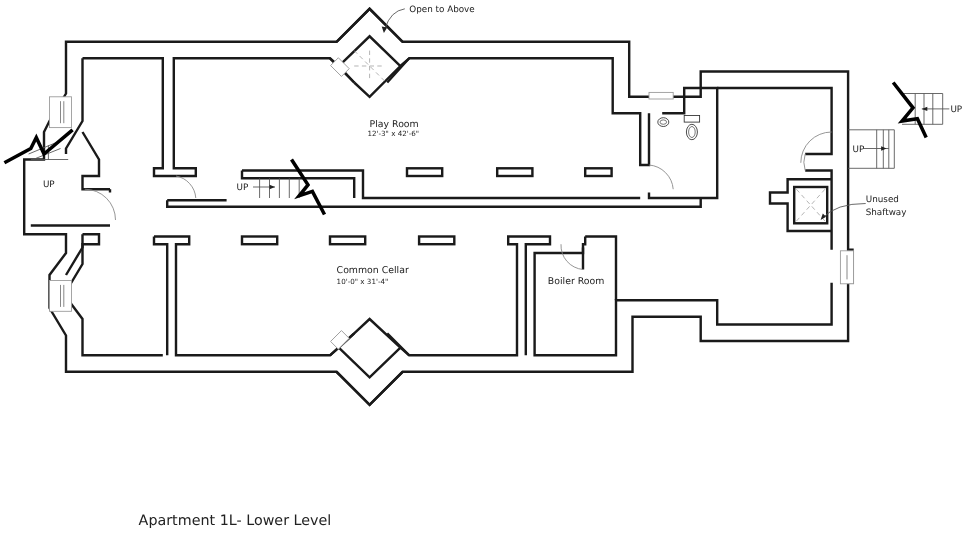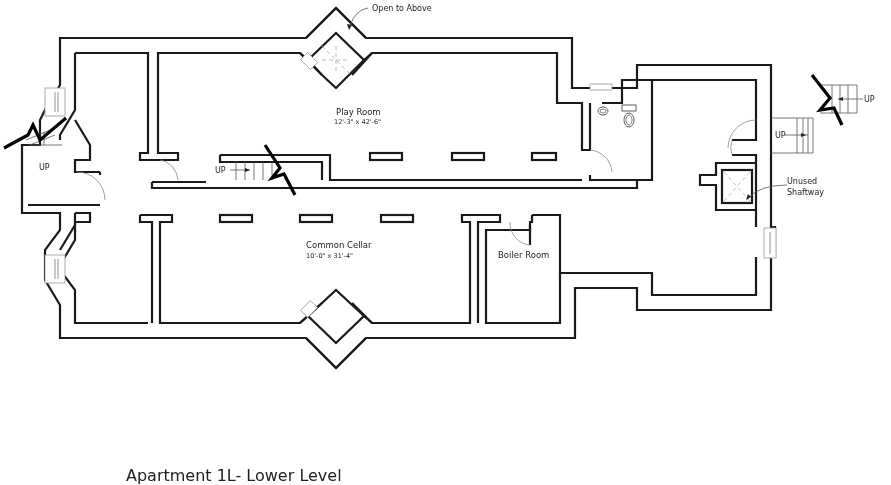--- a/index.html
+++ b/index.html
@@ -10,21 +10,21 @@
     .dash { fill: none; stroke: #aaa; stroke-width: 0.8; stroke-dasharray: 4 3; }
     .swing { fill: none; stroke: #888; stroke-width: 0.8; }
     .breakline { fill: none; stroke: #000; stroke-width: 3.2; stroke-linejoin: miter; }
     .win { fill: #fff; stroke: #999; stroke-width: 0.8; }
     .winpane { fill: none; stroke: #777; stroke-width: 0.8; }
     .lbl { font-family: "DejaVu Sans", sans-serif; fill: #222; }
     .room { font-size: 8.5px; }
     .dim { font-size: 6.5px; }
     .note { font-size: 8px; }
     .up { font-size: 8px; }
-    .caption { position: absolute; left: 126px; top: 466px; font-size: 16px; color: #222; font-family: "DejaVu Sans", sans-serif; }
+    .caption { position: absolute; left: 126px; top: 466px; font-size: 13px; color: #222; font-family: "DejaVu Sans", sans-serif; }
   </style>
 </head>
 <body>
 
 <svg id="plan" width="891" height="485" viewBox="0 0 891 485">
 
   <g>
 
     <path class="wall" d="M60,38 L306,38 L336,8 L366,38 L572,38 L572,88 L637,88 L637,65 L771,65 L771,227 L775,227 L775,257 L771,257 L771,310 L637,310 L637,288 L575,288 L575,338 L366,338 L336,368 L306,338 L60,338 L60,305 L45,280 L45,255 L45,250 L60,230 L60,213 L22,213 L22,145 L40,145 L40,120 L45,110 L60,85 Z"></path>
 

